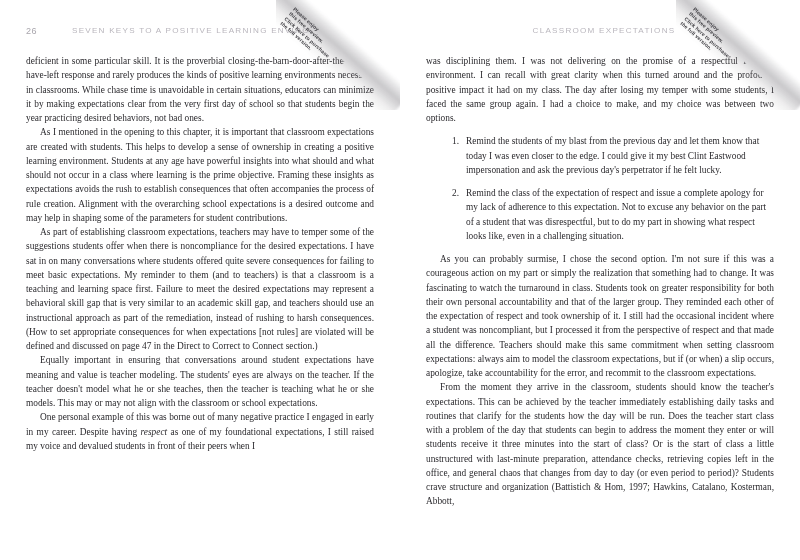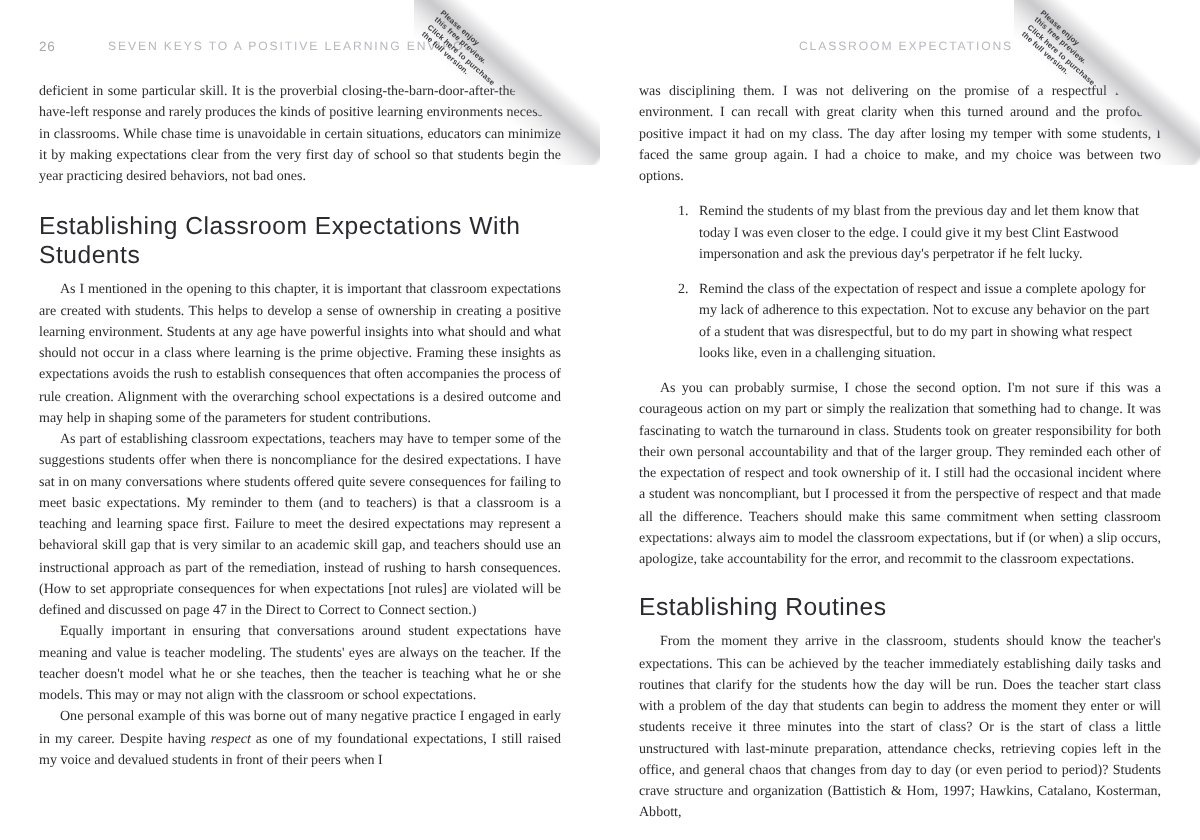--- a/index.html
+++ b/index.html
@@ -198,21 +198,20 @@
   <div class="page page-left">
 
     <div class="runhead left">
       <span class="folio">26</span>
       <span class="runhead-title">Seven Keys to a Positive Learning Environment</span>
     </div>
 
     <div class="body">
       <p class="para">deficient in some particular skill. It is the proverbial closing-the-barn-door-after-the-horses-have-left response and rarely produces the kinds of positive learning environments necessary in classrooms. While chase time is unavoidable in certain situations, educators can minimize it by making expectations clear from the very first day of school so that students begin the year practicing desired behaviors, not bad ones.</p>
 
-      <h2 class="section">Establishing Classroom Expectations With Students</h2>
 
       <p class="para indent">As I mentioned in the opening to this chapter, it is important that classroom expectations are created with students. This helps to develop a sense of ownership in creating a positive learning environment. Students at any age have powerful insights into what should and what should not occur in a class where learning is the prime objective. Framing these insights as expectations avoids the rush to establish consequences that often accompanies the process of rule creation. Alignment with the overarching school expectations is a desired outcome and may help in shaping some of the parameters for student contributions.</p>
       <p class="para indent gap">As part of establishing classroom expectations, teachers may have to temper some of the suggestions students offer when there is noncompliance for the desired expectations. I have sat in on many conversations where students offered quite severe consequences for failing to meet basic expectations. My reminder to them (and to teachers) is that a classroom is a teaching and learning space first. Failure to meet the desired expectations may represent a behavioral skill gap that is very similar to an academic skill gap, and teachers should use an instructional approach as part of the remediation, instead of rushing to harsh consequences. (How to set appropriate consequences for when expectations [not rules] are violated will be defined and discussed on page 47 in the Direct to Correct to Connect section.)</p>
       <p class="para indent gap">Equally important in ensuring that conversations around student expectations have meaning and value is teacher modeling. The students' eyes are always on the teacher. If the teacher doesn't model what he or she teaches, then the teacher is teaching what he or she models. This may or may not align with the classroom or school expectations.</p>
 
       <p class="para indent gap"><span>One personal example of this was borne out of many negative practice I engaged in early in my career. Despite having </span><em>respect</em><span> as one of my foundational expectations, I still raised my voice and devalued students in front of their peers when I</span></p>
     </div>
   </div>
 
   <div class="page page-right">
@@ -230,21 +229,20 @@
           <span>Remind the students of my blast from the previous day and let them know that today I was even closer to the edge. I could give it my best Clint Eastwood impersonation and ask the previous day's perpetrator if he felt lucky.</span>
         </li>
         <li>
           <span class="num">2.</span>
           <span>Remind the class of the expectation of respect and issue a complete apology for my lack of adherence to this expectation. Not to excuse any behavior on the part of a student that was disrespectful, but to do my part in showing what respect looks like, even in a challenging situation.</span>
         </li>
       </ol>
 
       <p class="para indent">As you can probably surmise, I chose the second option. I'm not sure if this was a courageous action on my part or simply the realization that something had to change. It was fascinating to watch the turnaround in class. Students took on greater responsibility for both their own personal accountability and that of the larger group. They reminded each other of the expectation of respect and took ownership of it. I still had the occasional incident where a student was noncompliant, but I processed it from the perspective of respect and that made all the difference. Teachers should make this same commitment when setting classroom expectations: always aim to model the classroom expectations, but if (or when) a slip occurs, apologize, take accountability for the error, and recommit to the classroom expectations.</p>
 
-      <h2 class="section tight">Establishing Routines</h2>
 
       <p class="para indent">From the moment they arrive in the classroom, students should know the teacher's expectations. This can be achieved by the teacher immediately establishing daily tasks and routines that clarify for the students how the day will be run. Does the teacher start class with a problem of the day that students can begin to address the moment they enter or will students receive it three minutes into the start of class? Or is the start of class a little unstructured with last-minute preparation, attendance checks, retrieving copies left in the office, and general chaos that changes from day to day (or even period to period)? Students crave structure and organization (Battistich &amp; Hom, 1997; Hawkins, Catalano, Kosterman, Abbott,</p>
     </div>
   </div>
 
   <div class="corner corner-left">
     <div class="fold"></div>
     <div class="fold-face">
       <div class="fold-shadow"></div>
       <div class="banner-text">

